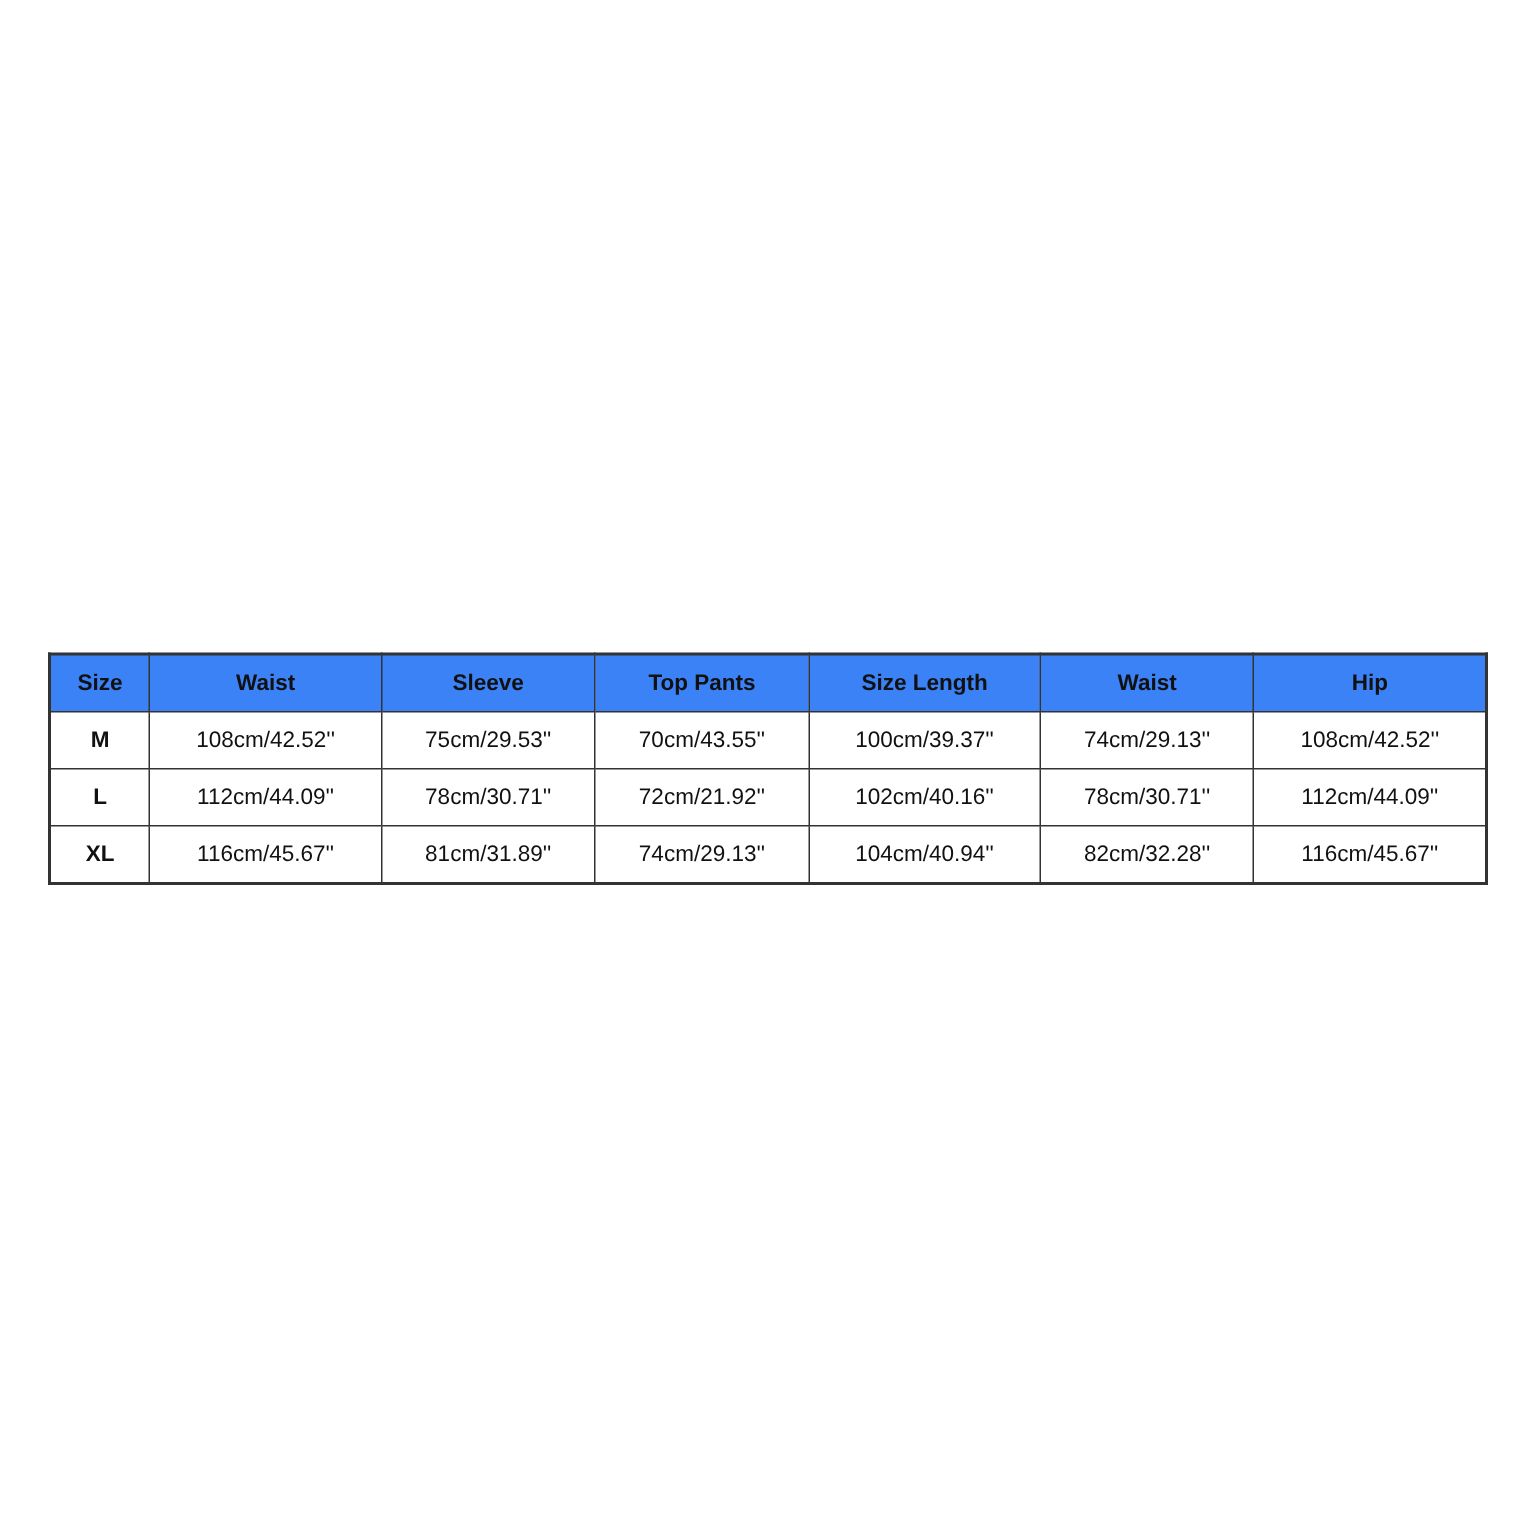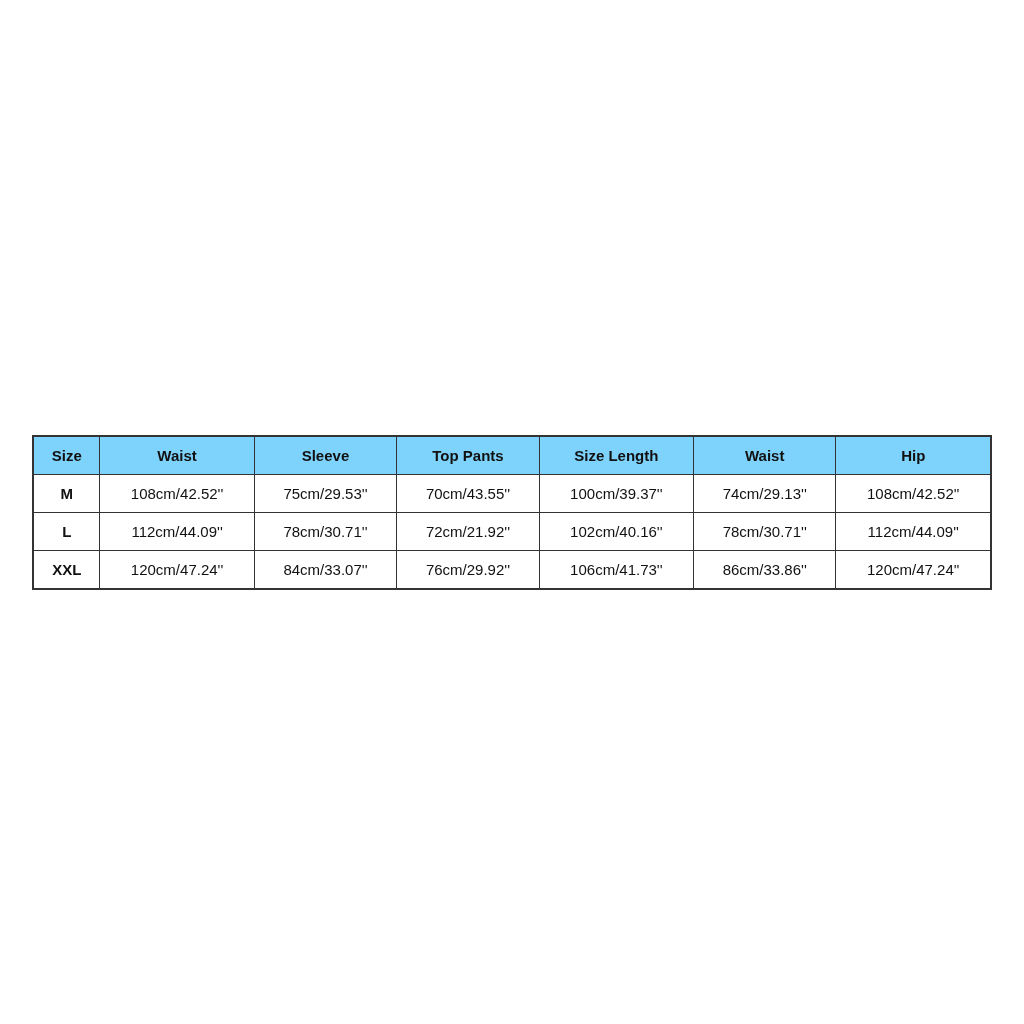--- a/index.html
+++ b/index.html
@@ -32,21 +32,21 @@
       border: 1px solid #333;
       padding: 10px 8px;
       text-align: center;
       font-size: 15px;
       color: #111;
     }
 
     thead th {
       font-weight: bold;
       font-size: 15px;
-      background: #7dd3fc;
+      background: #3b82f6;
     }
 
     tbody td:first-child {
       font-weight: bold;
     }
 
     tbody tr {
       background: #fff;
     }
   </style>
@@ -79,23 +79,23 @@
         <tr>
           <td>L</td>
           <td>112cm/44.09''</td>
           <td>78cm/30.71''</td>
           <td>72cm/21.92''</td>
           <td>102cm/40.16''</td>
           <td>78cm/30.71''</td>
           <td>112cm/44.09''</td>
         </tr>
         <tr>
-          <td>XXL</td>
-          <td>120cm/47.24''</td>
-          <td>84cm/33.07''</td>
-          <td>76cm/29.92''</td>
-          <td>106cm/41.73''</td>
-          <td>86cm/33.86''</td>
-          <td>120cm/47.24''</td>
+          <td>XL</td>
+          <td>116cm/45.67''</td>
+          <td>81cm/31.89''</td>
+          <td>74cm/29.13''</td>
+          <td>104cm/40.94''</td>
+          <td>82cm/32.28''</td>
+          <td>116cm/45.67''</td>
         </tr>
       </tbody>
   </table>
 </div>
 
 </body></html>

